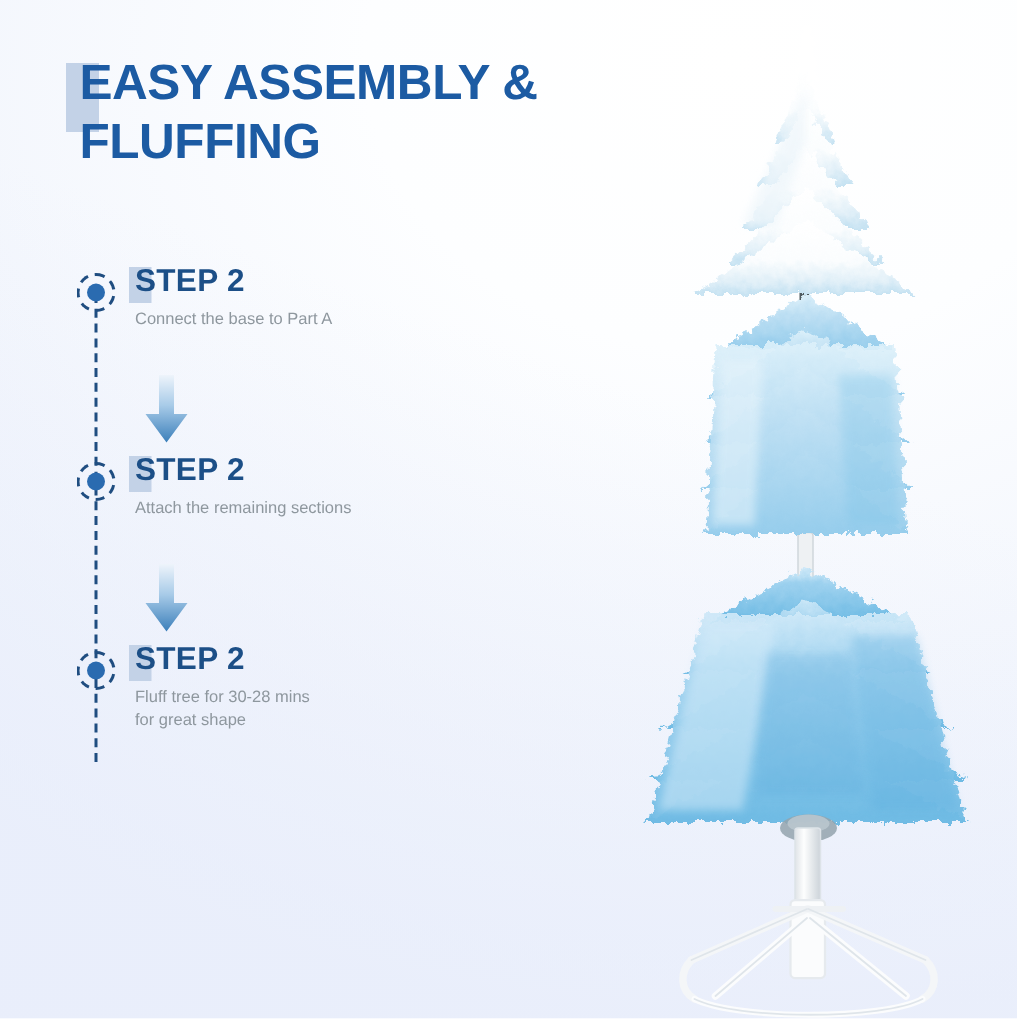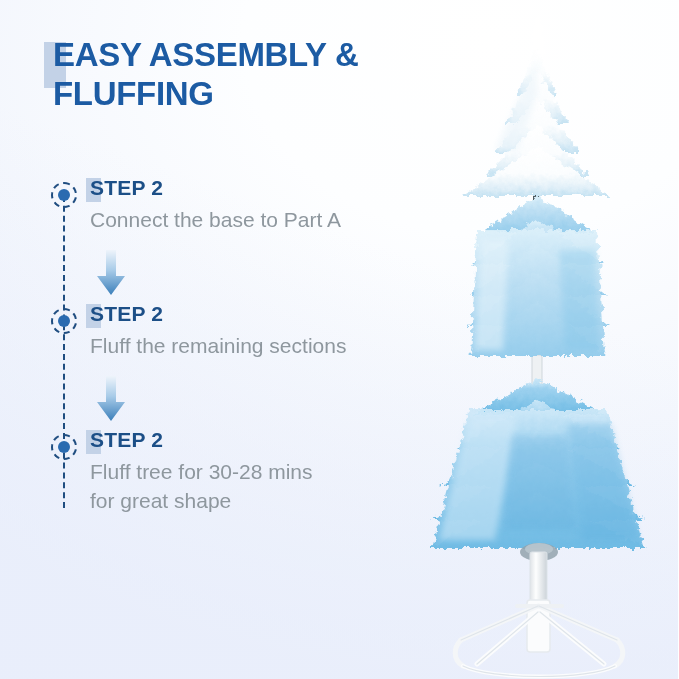--- a/index.html
+++ b/index.html
@@ -127,21 +127,21 @@
     z-index: 1;
     margin: 0;
     color: #1c4f87;
     font-size: 21px;
     font-weight: bold;
     letter-spacing: 0.2px;
   }
   .step-desc {
     margin: 0;
     color: #8e979e;
-    font-size: 21px;
+    font-size: 11px;
     line-height: 1.38;
     font-weight: normal;
     white-space: pre-line;
   }
 
   
   .step-arrow {
     position: relative;
     z-index: 1;
     margin: 4px 0 6px 52px;
@@ -197,21 +197,21 @@
         <path d="M10 0 H20 V26 H29 L15 45 L1 26 H10 Z" fill="url(#arrGrad1)"></path>
       </svg>
     </div>
 
     <div class="step">
       <span class="step-marker"></span>
       <div class="step-title-wrap">
         <span class="step-title-accent"></span>
         <p class="step-title">STEP 2</p>
       </div>
-      <p class="step-desc">Fluff the remaining sections</p>
+      <p class="step-desc">Attach the remaining sections</p>
     </div>
 
     <div class="step-arrow">
       <svg viewBox="0 0 30 46" width="30" height="46" aria-hidden="true">
         <defs>
           <linearGradient id="arrGrad2" x1="0" y1="0" x2="0" y2="1">
             <stop offset="0%" stop-color="#eef4fb"></stop>
             <stop offset="45%" stop-color="#a8cbe8"></stop>
             <stop offset="100%" stop-color="#3b7fba"></stop>
           </linearGradient>

